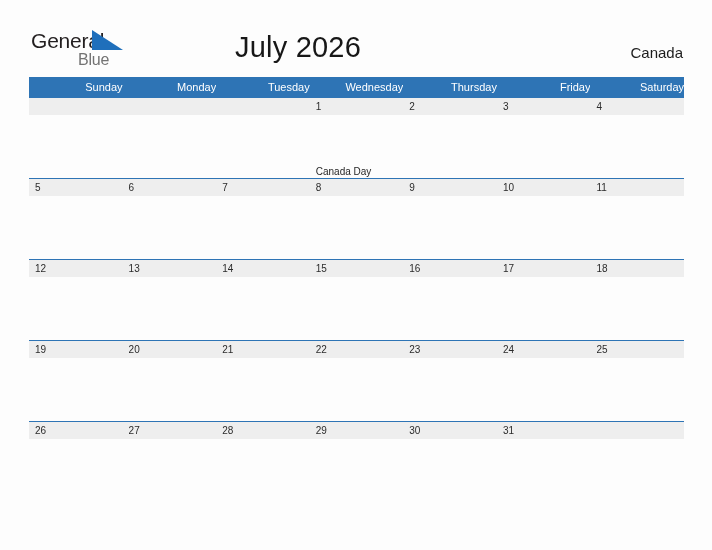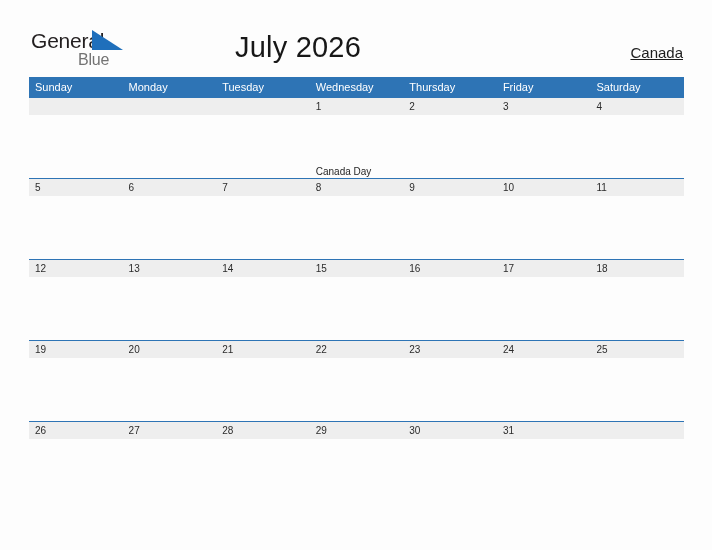--- a/index.html
+++ b/index.html
@@ -86,36 +86,36 @@
   }
 
   .cal-country {
     position: absolute;
     right: 29px;
     top: 43px;
     font-size: 15px;
     color: #1d1d1d;
     line-height: 19px;
     white-space: nowrap;
-    text-decoration: underline;
   }
 
   
   .calendar {
     position: absolute;
     left: 29px;
     top: 77px;
     width: 655px;
   }
 
   .cal-head {
     display: flex;
     width: 100%;
     height: 21px;
     background: #2e74b5;
+    text-align: right;
   }
 
   .cal-head .hcell {
     flex: 1 1 0;
     min-width: 0;
     color: #ffffff;
     font-size: 11px;
     line-height: 21px;
     padding-left: 6px;
     white-space: nowrap;

